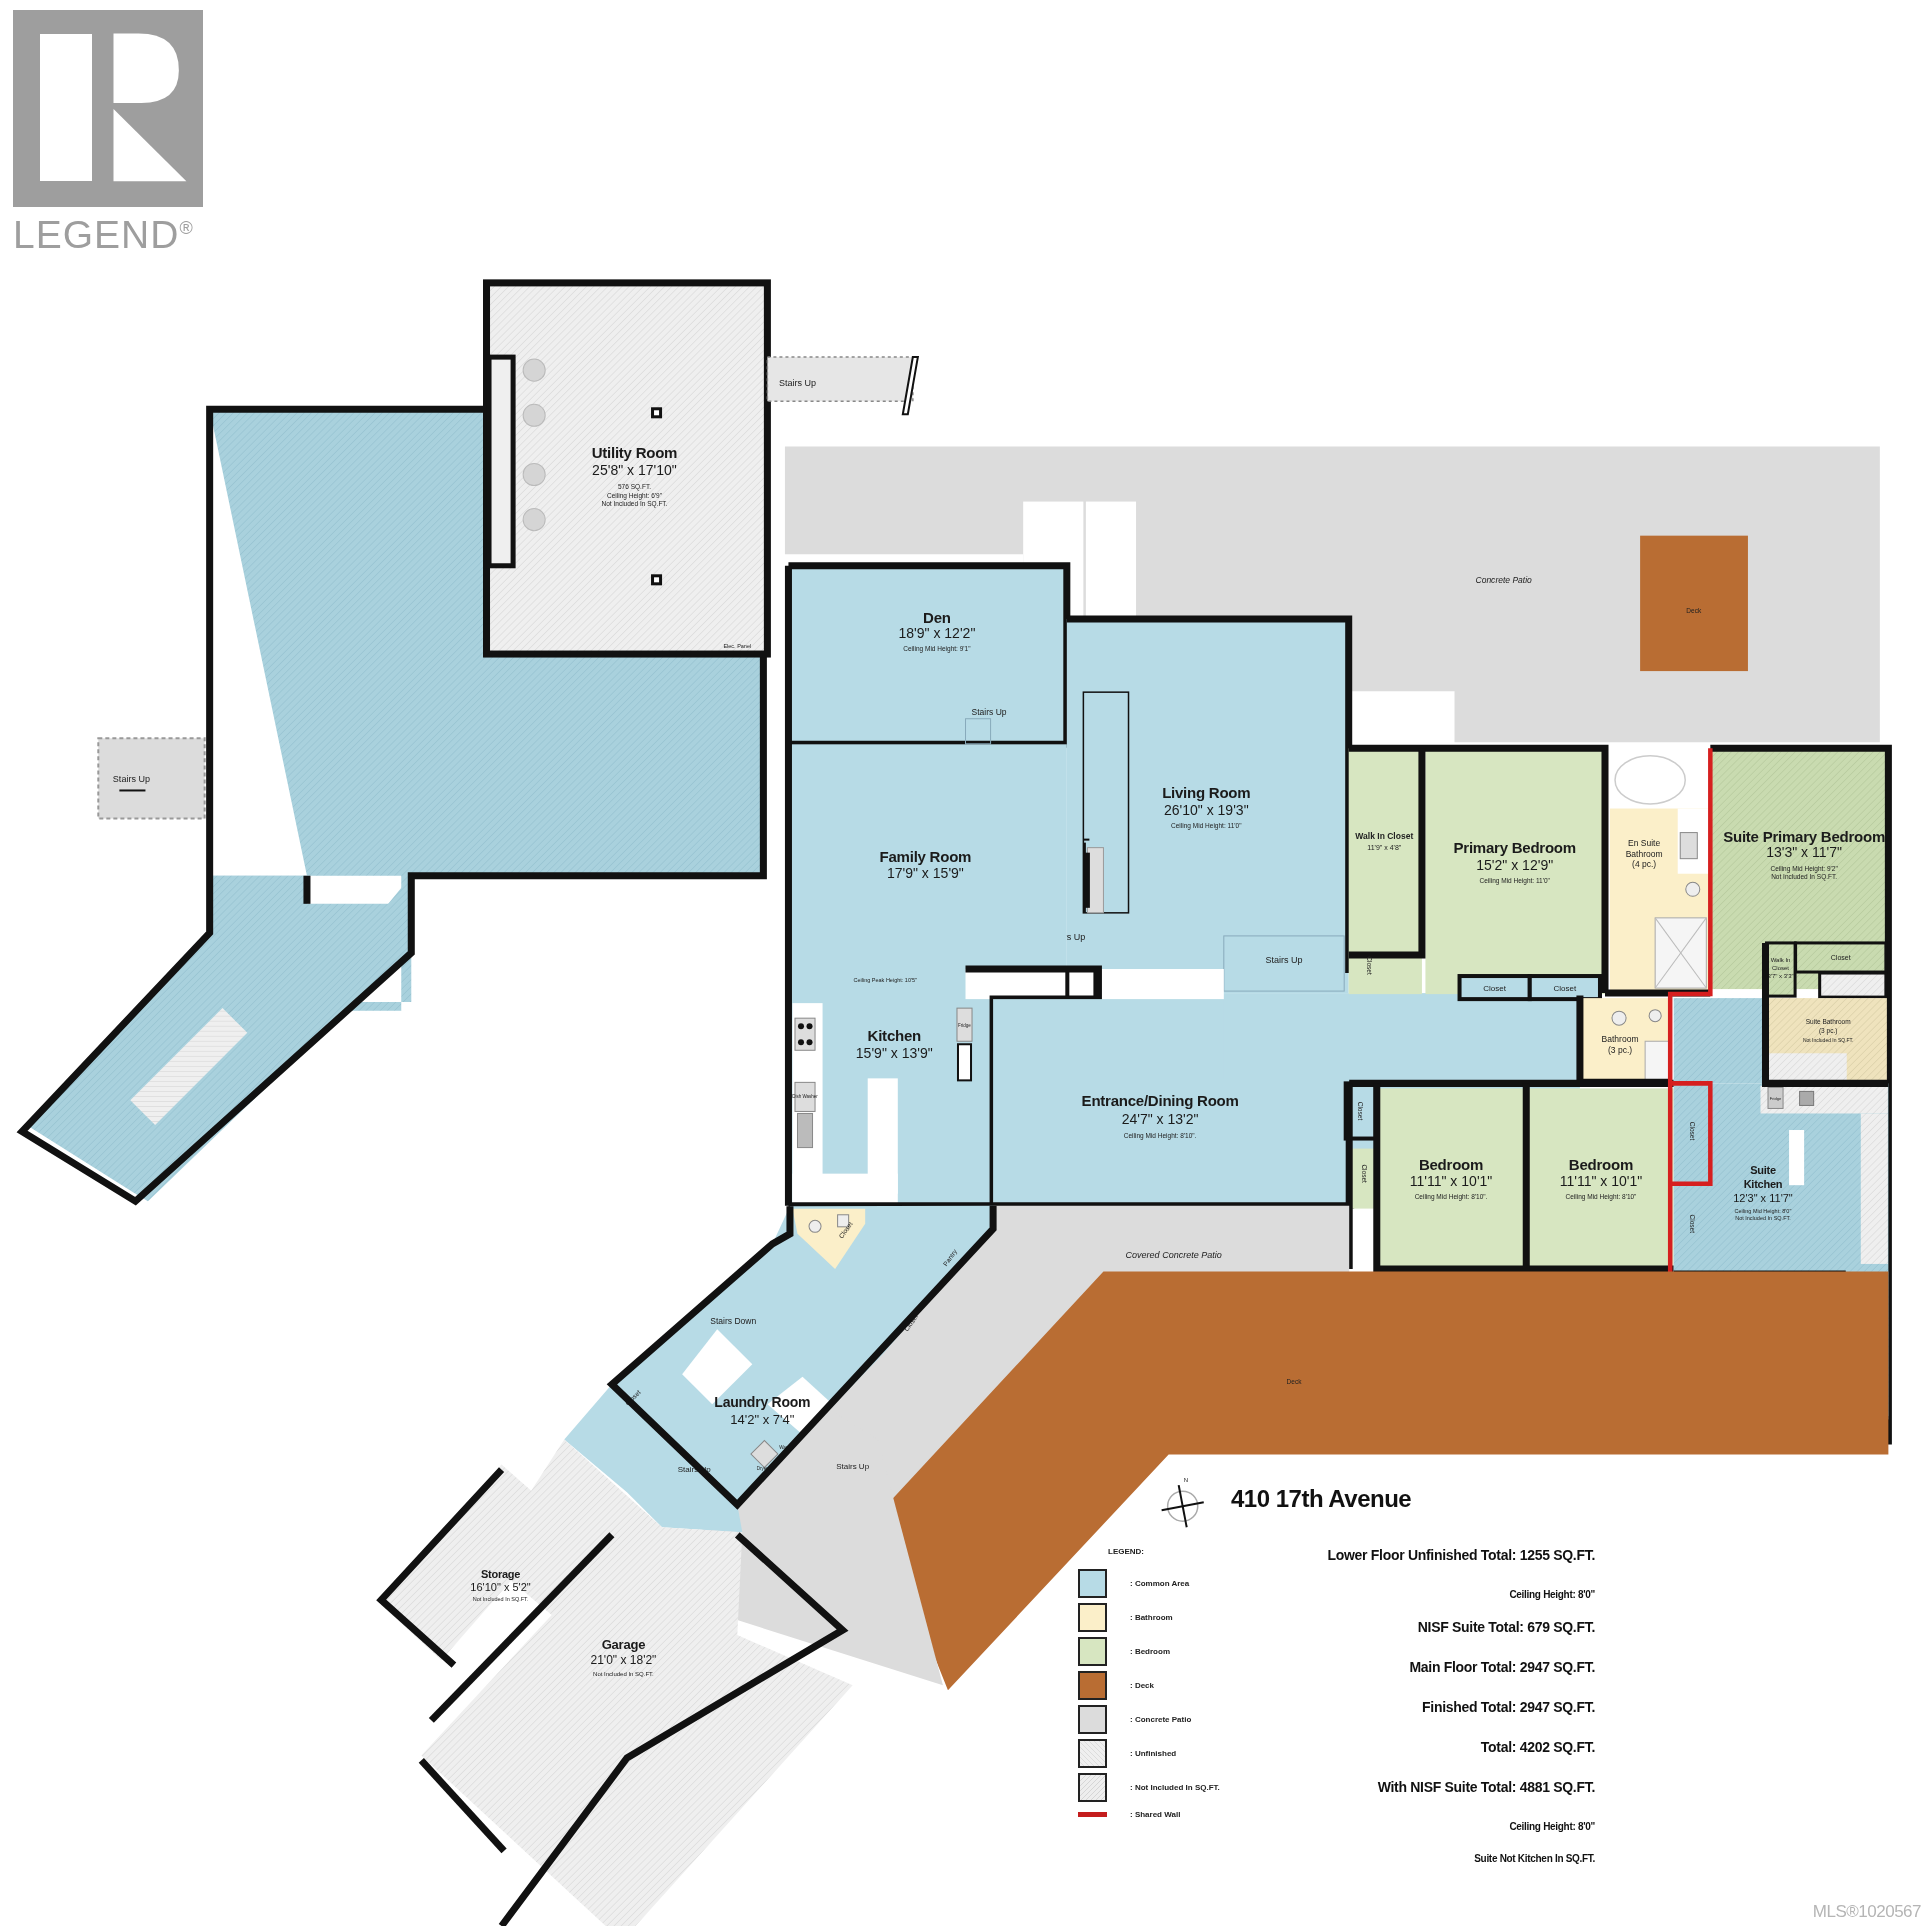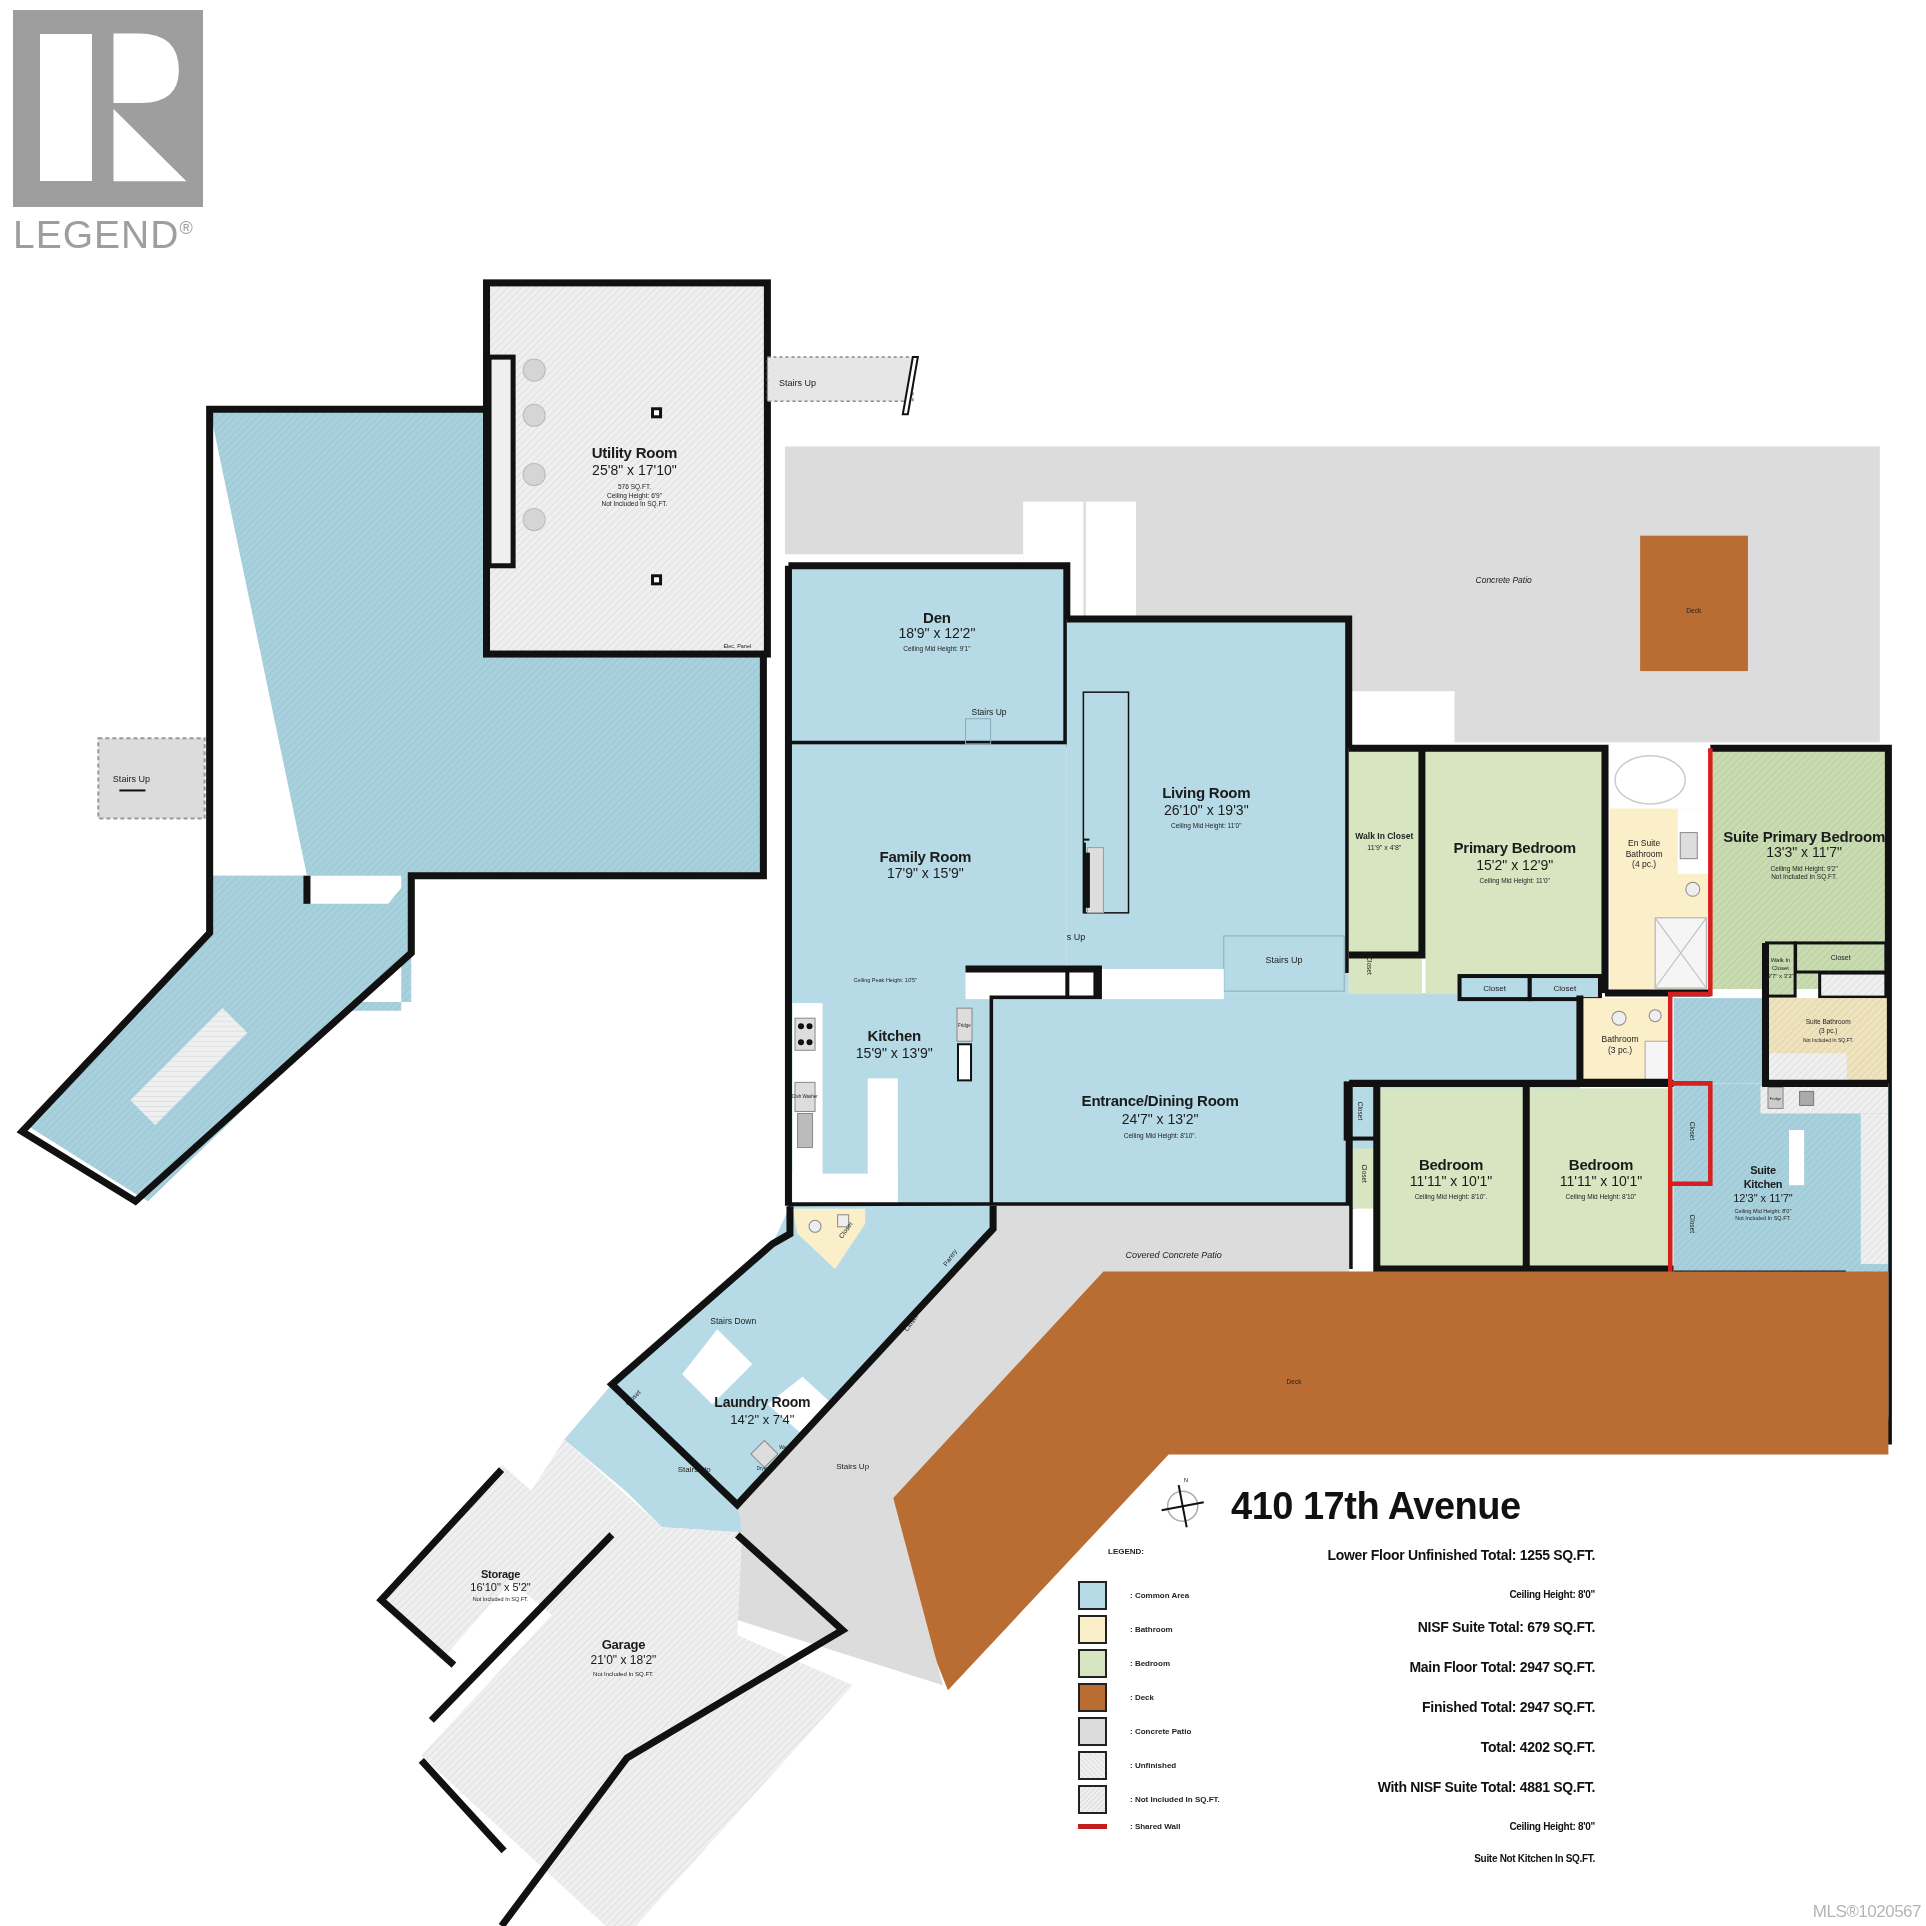--- a/index.html
+++ b/index.html
@@ -14,26 +14,26 @@
   .bath{fill:#fbefc9;}
   .bathU{fill:url(#hatchTan);}
   .deck{fill:#b96d33;}
   .patio{fill:#dcdcdc;}
   .unfin{fill:url(#hatchGrey);}
   .white{fill:#ffffff;}
   .rn{font-family:"Liberation Sans",sans-serif;font-size:30px;fill:#1b1b1b;text-anchor:middle;font-weight:bold;letter-spacing:-0.5px;}
   .rd{font-family:"Liberation Sans",sans-serif;font-size:28px;fill:#1b1b1b;text-anchor:middle;}
   .rs{font-family:"Liberation Sans",sans-serif;font-size:13px;fill:#222;text-anchor:middle;}
   .rx{font-family:"Liberation Sans",sans-serif;font-size:17px;fill:#222;text-anchor:middle;}
-  .title{position:absolute;left:1231px;top:1485px;font-size:38px;font-weight:bold;color:#111;letter-spacing:-0.5px;}
+  .title{position:absolute;left:1231px;top:1485px;font-size:24px;font-weight:bold;color:#111;letter-spacing:-0.5px;}
   .stats{position:absolute;left:1204px;top:1545px;width:391px;text-align:right;color:#111;}
   .stat{font-size:14px;font-weight:bold;letter-spacing:-0.3px;margin:0;height:40px;line-height:20px;}
   .stat.small{font-size:10px;height:32px;}
   .legend{position:absolute;left:1078px;top:1547px;}
-  .legend-head{font-size:8px;font-weight:bold;color:#222;margin-left:30px;margin-bottom:22px;}
+  .legend-head{font-size:8px;font-weight:bold;color:#222;margin-left:30px;margin-bottom:10px;}
   .legend-row{display:flex;align-items:center;height:34px;gap:20px;}
   .sw{width:29px;height:29px;border:2px solid #222;box-sizing:border-box;margin-right:3px;}
   .legend-label{font-size:8px;font-weight:bold;color:#222;}
   .redline{width:29px;height:5px;background:#c41d1d;margin-right:3px;}
   .mls{position:absolute;right:5px;bottom:4px;font-size:17px;color:#b5b5b5;letter-spacing:-0.5px;}
 </style>
 </head>
 <body>
 
 <div style="position:absolute;left:13px;top:10px;width:191px;height:241px;">

